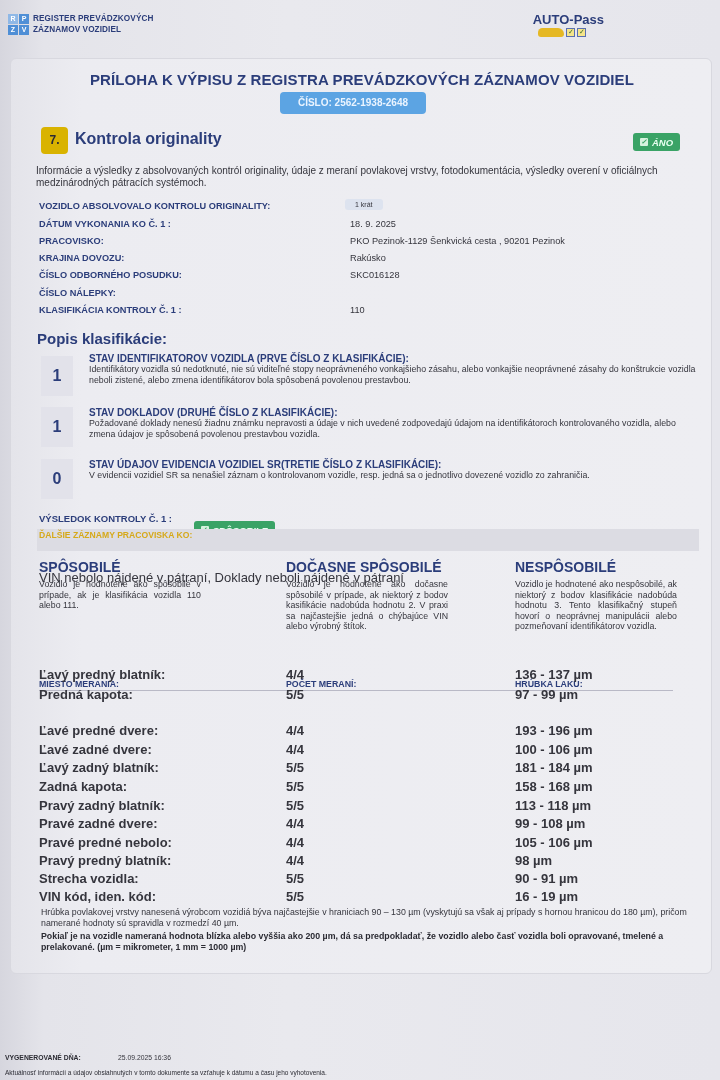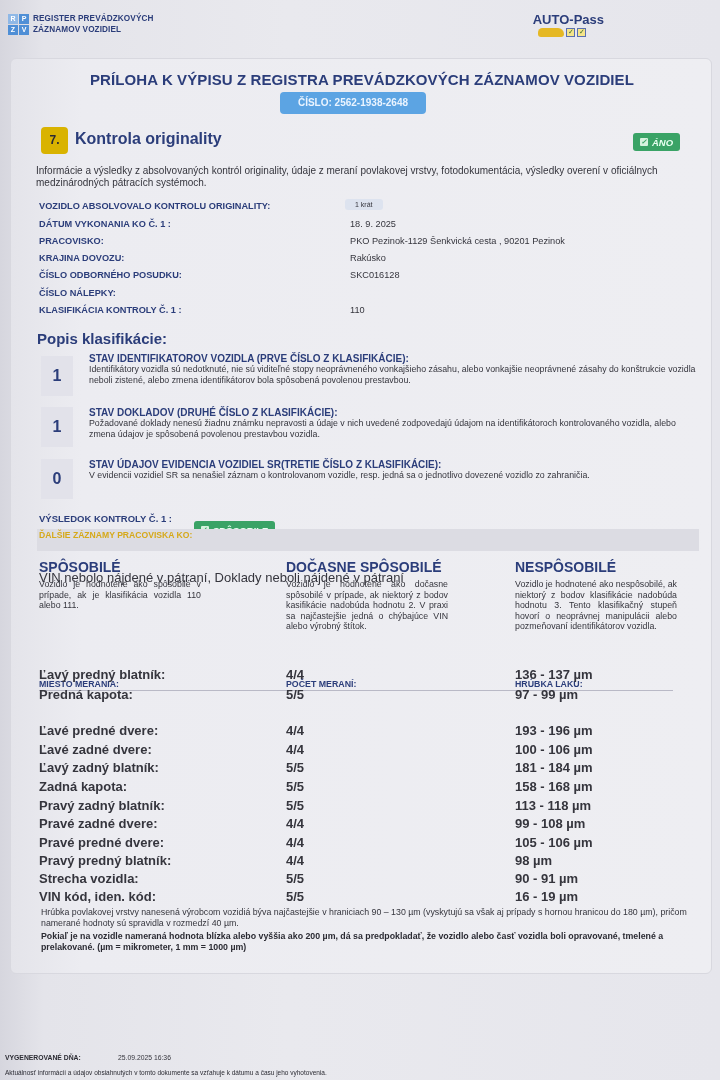--- a/index.html
+++ b/index.html
@@ -222,21 +222,21 @@
       <span class="td col1">Pravý zadný blatník:</span>
       <span class="td col2">5/5</span>
       <span class="td col3">113 - 118 µm</span>
     </div>
   <div class="tr" style="top:757px">
       <span class="td col1">Pravé zadné dvere:</span>
       <span class="td col2">4/4</span>
       <span class="td col3">99 - 108 µm</span>
     </div>
   <div class="tr" style="top:776px">
-      <span class="td col1">Pravé predné dvere:</span>
+      <span class="td col1">Pravé predné nebolo:</span>
       <span class="td col2">4/4</span>
       <span class="td col3">105 - 106 µm</span>
     </div>
   <div class="tr" style="top:794px">
       <span class="td col1">Pravý predný blatník:</span>
       <span class="td col2">4/4</span>
       <span class="td col3">98 µm</span>
     </div>
   <div class="tr" style="top:812px">
       <span class="td col1">Strecha vozidla:</span>

